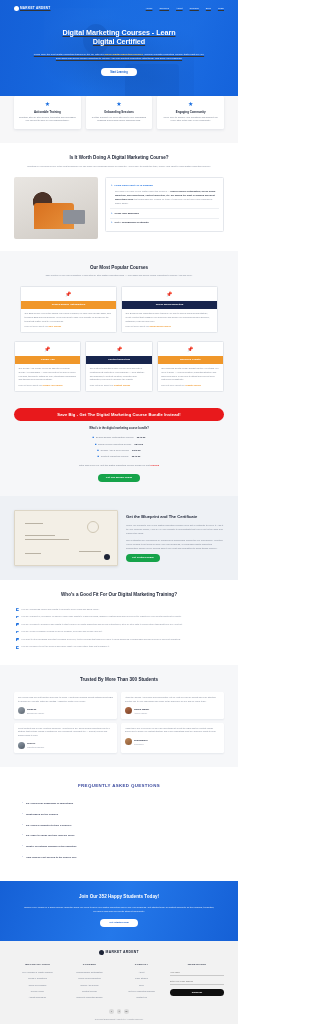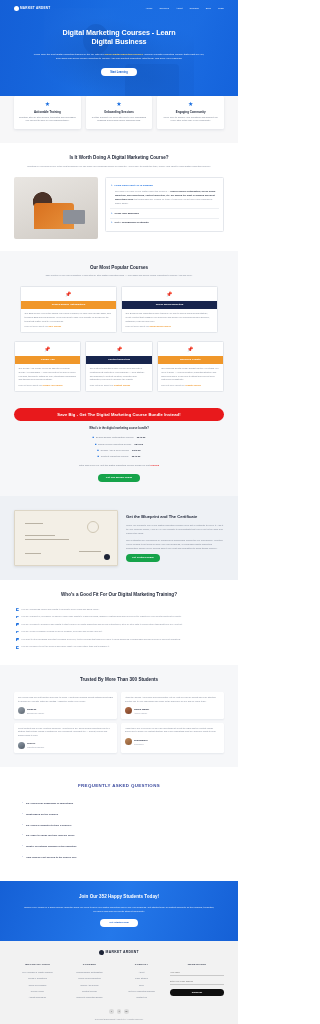--- a/index.html
+++ b/index.html
@@ -13,20 +13,21 @@
     -webkit-font-smoothing:antialiased;
   }
   .page { width:238px; overflow:hidden; position:relative; }
 
   
   .hero {
     position:relative;
     height:110px;
     background:linear-gradient(120deg,#1565d8 0%,#1a6fe0 35%,#2e86f0 70%,#1666d9 100%);
     overflow:hidden;
+    text-decoration:underline;
   }
   .hero-photo {
     position:absolute; left:50%; top:8px; transform:translateX(-50%);
     width:150px; height:102px;
     background:
       radial-gradient(ellipse at 38% 46%, rgba(12,52,120,.55) 0%, rgba(12,52,120,0) 48%),
       radial-gradient(ellipse at 72% 70%, rgba(10,46,110,.5) 0%, rgba(10,46,110,0) 52%),
       radial-gradient(circle at 20% 25%, rgba(255,255,255,.07) 0%, rgba(255,255,255,0) 40%);
     opacity:.9;
   }
@@ -356,21 +357,21 @@
         <a class="nav-link">About</a>
         <a class="nav-link">Courses</a>
         <a class="nav-link">Blog</a>
         <a class="nav-link">Login</a>
       </div>
     </nav>
 
     <div class="hero-inner">
       <h1 class="hero-title">
         <span>Digital Marketing Courses - Learn</span><br>
-        <span>Digital Business</span>
+        <span>Digital Certified</span>
       </h1>
       <p class="hero-sub">
         <span>Learn from the best digital marketing training in the UK with our </span><b>online digital marketing courses.</b>
         <span>Choose a Digital Marketing Course that's right for you, from SEO and Social Media Marketing to Google Ads and Content Marketing. Start today and grow your business.</span>
       </p>
       <button class="hero-btn">Start Learning</button>
     </div>
 
     <div class="chat-widget">
       <div class="chat-pill">

